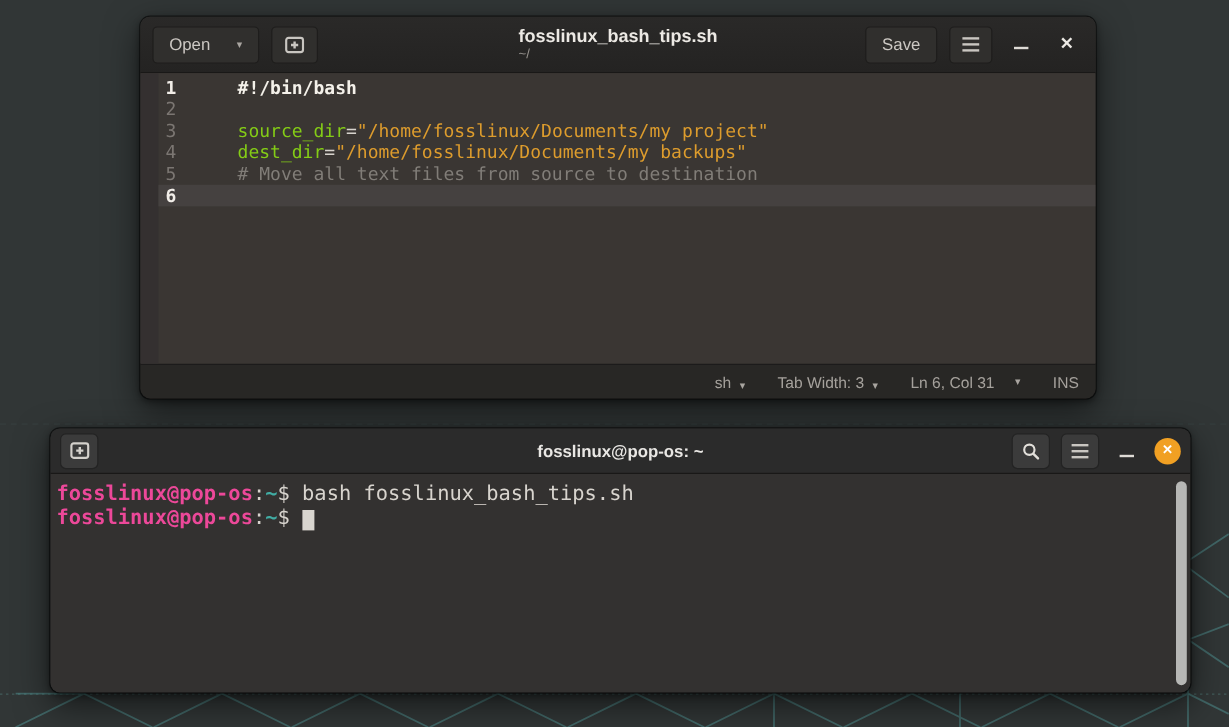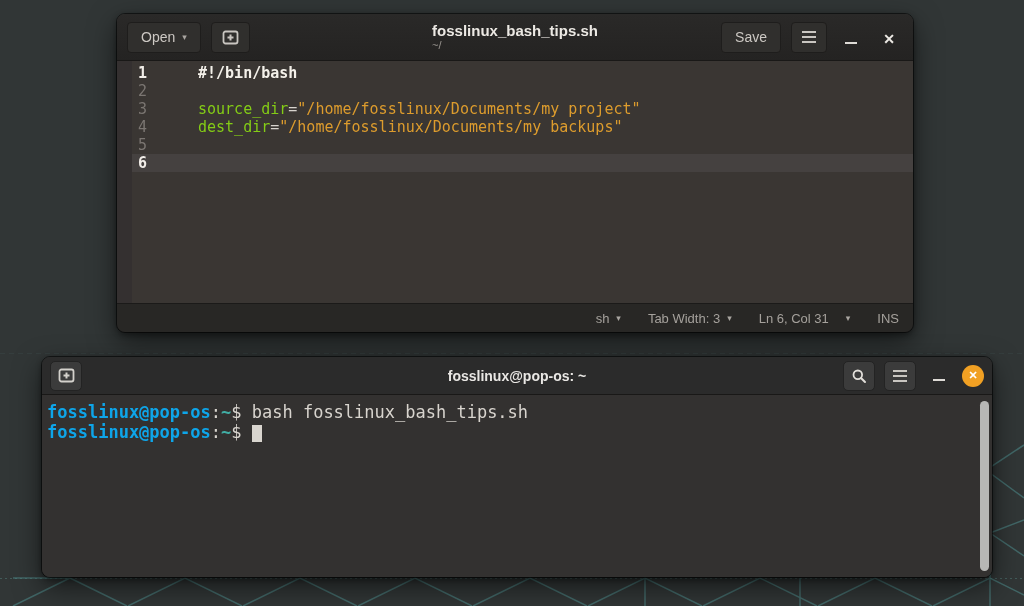--- a/index.html
+++ b/index.html
@@ -19,21 +19,21 @@
     box-shadow:0 10px 28px rgba(0,0,0,.55), 0 2px 6px rgba(0,0,0,.45);
     overflow:hidden;
     outline:1px solid rgba(0,0,0,.55);
   }
   .headerbar {
     display:flex; align-items:center;
     position:relative;
     border-bottom:1px solid #191817;
   }
   .hbtn {
-    display:inline-flex; align-items:center; justify-content:center; gap:7px;
+    display:inline-flex; align-items:center; justify-content:center; gap:22px;
     background:#302f2d; color:#ccc8c3;
     border:1px solid #1e1d1c; border-radius:4px;
     font-family:"Liberation Sans", sans-serif; font-size:14px;
     height:31px; padding:0 13px; cursor:pointer;
   }
   .caret { font-size:9px; color:#a9a5a0; line-height:1; }
   .winctl {
     background:none; border:none; color:#e8e5e0;
     display:inline-flex; align-items:center; justify-content:center;
     width:28px; height:28px; cursor:pointer;
@@ -41,21 +41,21 @@
   .minimize-glyph { display:inline-block; width:12px; height:2px; background:#dedbd6; margin-top:8px; }
   .close-x { font-size:14px; font-weight:bold; color:#edeae5; line-height:1; }
   .hamburger { display:inline-block; width:14px; height:2px; background:#c9c6c1;
                box-shadow:0 -5px 0 #c9c6c1, 0 5px 0 #c9c6c1; }
   .icon-btn { padding:0 10px; }
 
   
   .editor-window { left:117px; top:14px; width:796px; height:318px; background:#3a3633; }
   .editor-header { height:47px; background:linear-gradient(#2a2928,#242322); padding:0 10px; }
   .editor-header .header-left { display:flex; gap:10px; align-items:center; }
-  .editor-header .header-right { display:flex; gap:10px; align-items:flex-end; margin-left:auto; }
+  .editor-header .header-right { display:flex; gap:10px; align-items:flex-start; margin-left:auto; }
   .header-title {
     position:absolute; left:50%; top:50%; transform:translate(-50%,-50%);
     text-align:left; pointer-events:none; line-height:1.15;
   }
   .header-title .title { font-size:15px; font-weight:bold; color:#ece9e4; }
   .header-title .subtitle { font-size:11px; color:#97938e; }
 
   .editor-body { position:relative; height:242px; display:flex; background:#3a3633; }
   .editor-leftstrip { width:15px; background:#343030; flex:0 0 auto; }
   .code { flex:1; padding-top:3px; font-family:"DejaVu Sans Mono", monospace; font-size:15px; line-height:18px; }
@@ -69,21 +69,21 @@
   .tok-comment { color:#817d78; }
   .tok-var { color:#84cc16; }
   .tok-str { color:#dd9c2d; }
 
   .statusbar {
     height:29px; background:#282725; border-top:1px solid #1b1a19;
     display:flex; align-items:center; justify-content:flex-end;
     gap:27px; padding:0 14px;
     font-size:13px; color:#a5a19c;
   }
-  .sbitem { display:inline-flex; align-items:center; gap:7px; background:none; border:none;
+  .sbitem { display:inline-flex; align-items:flex-end; gap:7px; background:none; border:none;
             color:#a5a19c; font-size:13px; font-family:"Liberation Sans", sans-serif; cursor:pointer; }
   .sb-caret-alone { margin-left:-10px; cursor:pointer; }
 
   
   .terminal-window { left:42px; top:357px; width:950px; height:220px; background:#333130; }
   .terminal-header { height:38px; background:#2b2b2b; padding:0 8px; }
   .tbtn {
     display:inline-flex; align-items:center; justify-content:center;
     width:32px; height:30px;
     background:#3b3b3b; border:1px solid #232323; border-radius:5px; cursor:pointer;
@@ -100,21 +100,21 @@
   }
   .close-orange .close-x { font-size:11px; color:#fff; }
 
   .terminal-body {
     position:relative; height:182px; background:#333130;
     padding:7px 20px 0 5px;
     font-family:"DejaVu Sans Mono", monospace; font-size:17px; line-height:20px;
   }
   .term-line { white-space:pre; color:#d8d4ce; }
   .t-plain { color:#d8d4ce; }
-  .t-prompt { color:#0ea5e9; font-weight:bold; }
+  .t-prompt { color:#ec4899; font-weight:bold; }
   .t-path { color:#41ada4; font-weight:bold; }
   .term-cursor { display:inline-block; width:10px; height:17px; background:#d9d5cf; vertical-align:text-bottom; }
   .tscrollbar {
     position:absolute; right:3px; top:6px; bottom:6px; width:9px;
     background:#b7b7b5; border-radius:5px; cursor:pointer;
   }
 
   .icon-svg { display:block; }
 </style>
 </head>
@@ -182,21 +182,21 @@
     </div>
   </header>
 
   <div class="editor-body">
     <div class="editor-leftstrip"></div>
     <div class="code">
         <div class="code-line"><span class="lnum bright">1</span><span class="code-text"><span class="tok-kw">#!/bin/bash</span></span></div>
         <div class="code-line"><span class="lnum dim">2</span></div>
         <div class="code-line"><span class="lnum dim">3</span><span class="code-text"><span class="tok-var">source_dir</span><span class="tok-plain">=</span><span class="tok-str">"/home/fosslinux/Documents/my project"</span></span></div>
         <div class="code-line"><span class="lnum dim">4</span><span class="code-text"><span class="tok-var">dest_dir</span><span class="tok-plain">=</span><span class="tok-str">"/home/fosslinux/Documents/my backups"</span></span></div>
-        <div class="code-line"><span class="lnum dim">5</span></div>
+        <div class="code-line"><span class="lnum dim">5</span><span class="code-text"><span class="tok-comment"># Move all text files from source to destination</span></span></div>
         <div class="code-line current"><span class="lnum bright">6</span></div>
       </div>
   </div>
 
   <footer class="statusbar">
     <button class="sbitem">
       <span>sh</span>
       <span class="caret">▾</span>
     </button>
     <button class="sbitem">

